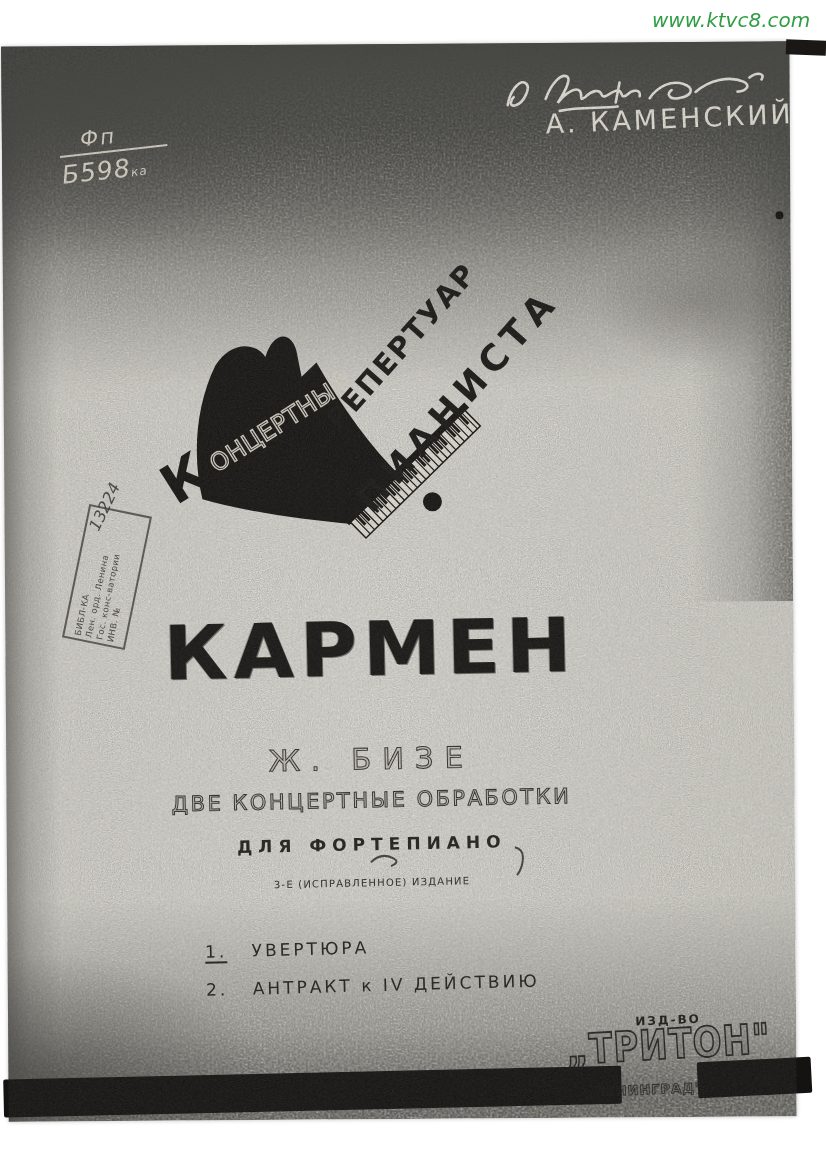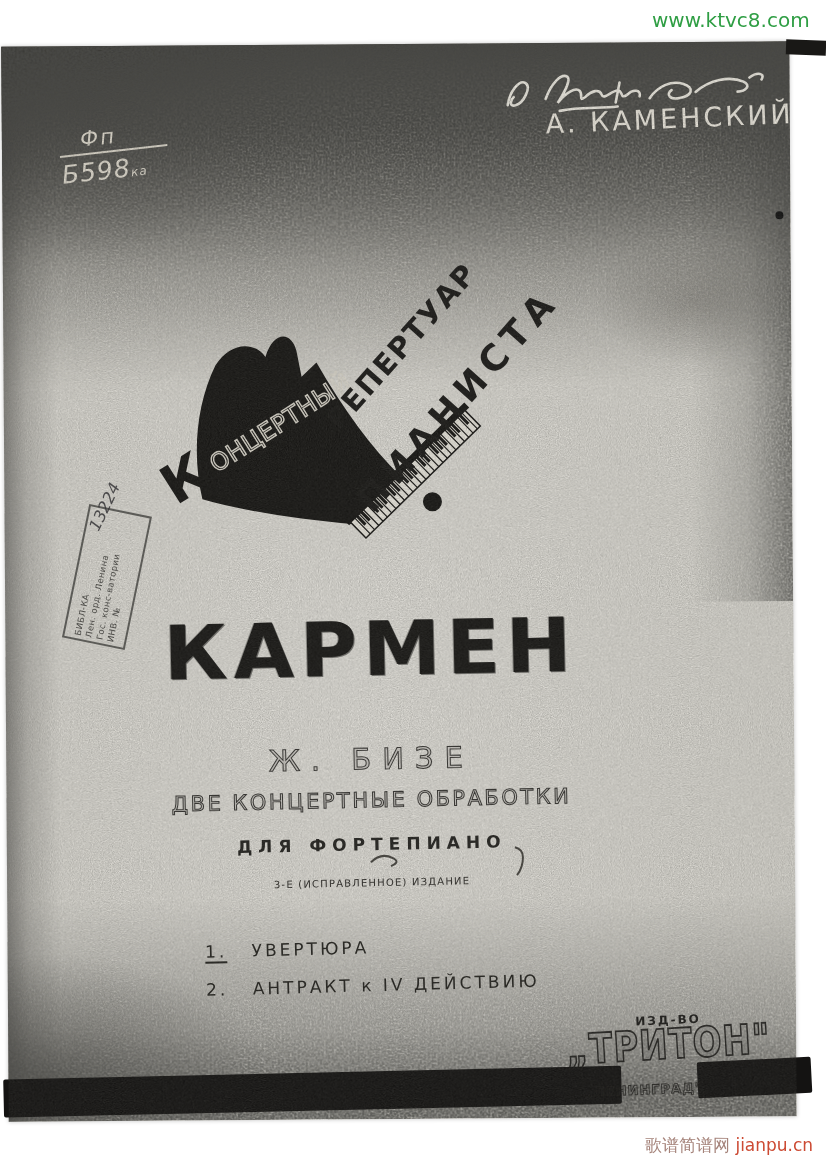--- a/index.html
+++ b/index.html
@@ -79,21 +79,21 @@
   .bar{position:absolute;background:#141312;z-index:5;border-radius:2px;}
   .bar-left{left:-5px;top:1028px;width:618px;height:38px;transform:rotate(-0.9deg);}
   .bar-right{left:689px;top:1018px;width:114px;height:36px;transform:rotate(-2.5deg);}
   .dot-a{position:absolute;left:773px;top:170px;width:8px;height:8px;border-radius:50%;background:#111;z-index:4;}
   .corner-wedge{position:absolute;left:786px;top:40px;width:40px;height:15px;background:#191816;
         transform:rotate(2deg);z-index:2;}
   
   .wm-tl{position:absolute;left:6px;top:6px;z-index:40;font-size:21px;font-weight:bold;letter-spacing:1px;}
   .wm-tl .txt{position:relative;z-index:2;}
   .wm-tl svg{position:absolute;left:58px;top:-4px;z-index:1;}
-  .wm-tr{position:absolute;left:652px;top:8px;z-index:40;font-size:20px;}
+  .wm-tr{position:absolute;left:652px;top:8px;z-index:40;font-size:20px;font-style:italic;}
   .wm-br{position:absolute;left:645px;top:1134px;z-index:40;font-size:17px;}
   .marks{position:absolute;z-index:6;}
 </style>
 </head>
 <body>
 
 <div class="screen">
 
   <svg width="0" height="0" style="position:absolute">
     <defs>
@@ -215,18 +215,14 @@
     <svg class="noise noise-all">
         <rect width="100%" height="100%" filter="url(#f-fine)"></rect>
       </svg>
   </div>
 
   <div class="corner-wedge"></div>
 
   <div class="wm-tr" style="color:#2f9e44">
     <span>www.ktvc8.com</span>
   </div>
-  <div class="wm-br">
-    <span style="color:#a5837a">歌谱简谱网</span>
-    <span style="color:#cc4a33">jianpu.cn</span>
-  </div>
 
 </div>
 
 </body></html>

